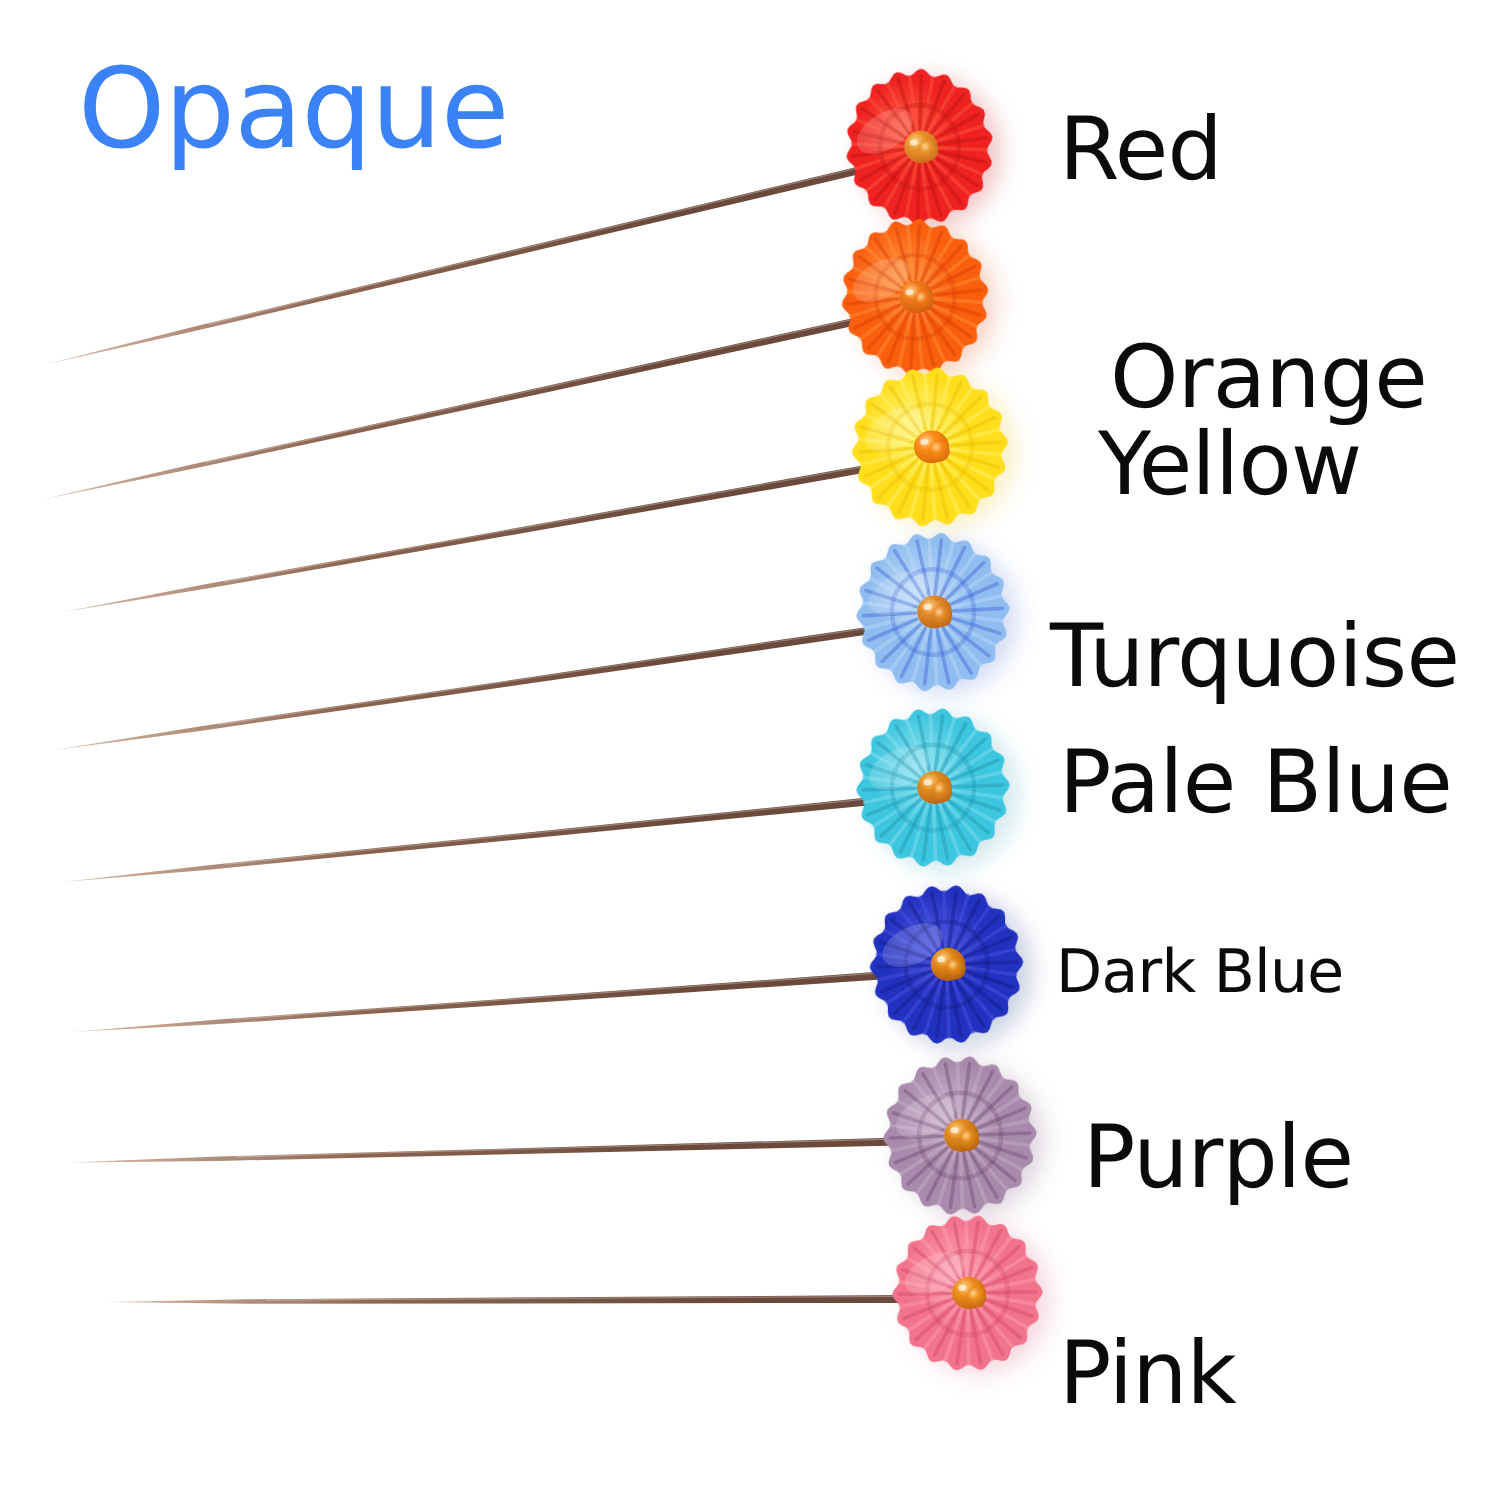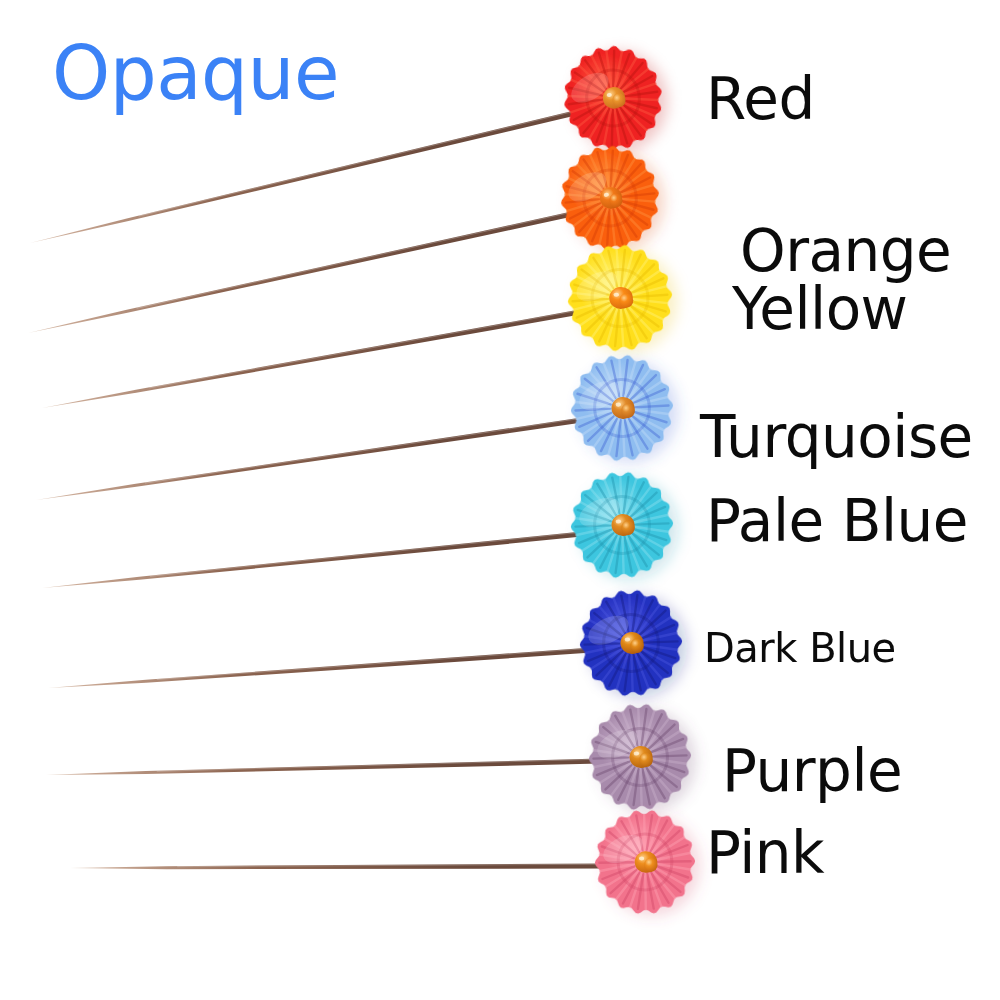--- a/index.html
+++ b/index.html
@@ -722,17 +722,17 @@
     </div>
 
   <div id="labels-layer">
       <div class="label" style="left: 706px; top: 70px; font-size: 58px;">Red</div>
       <div class="label" style="left: 740px; top: 178px; font-size: 58px; margin-top: 44px;">Orange</div>
       <div class="label" style="left: 732px; top: 280px; font-size: 58px;">Yellow</div>
       <div class="label" style="left: 700px; top: 408px; font-size: 58px;">Turquoise</div>
       <div class="label" style="left: 706px; top: 492px; font-size: 58px;">Pale Blue</div>
       <div class="label" style="left: 704px; top: 628px; font-size: 40px;">Dark Blue</div>
       <div class="label" style="left: 706px; top: 742px; font-size: 58px; margin-left: 16px;">Purple</div>
-      <div class="label" style="left: 706px; top: 824px; font-size: 58px;">Pink</div>
+      <div class="label" style="left: 706px; top: 886px; font-size: 58px;">Pink</div>
     </div>
 
   <div id="title" style="left: 52px; top: 36px; font-size: 74px; color: #3b82f6;">Opaque</div>
 </div>
 
 </body></html>

